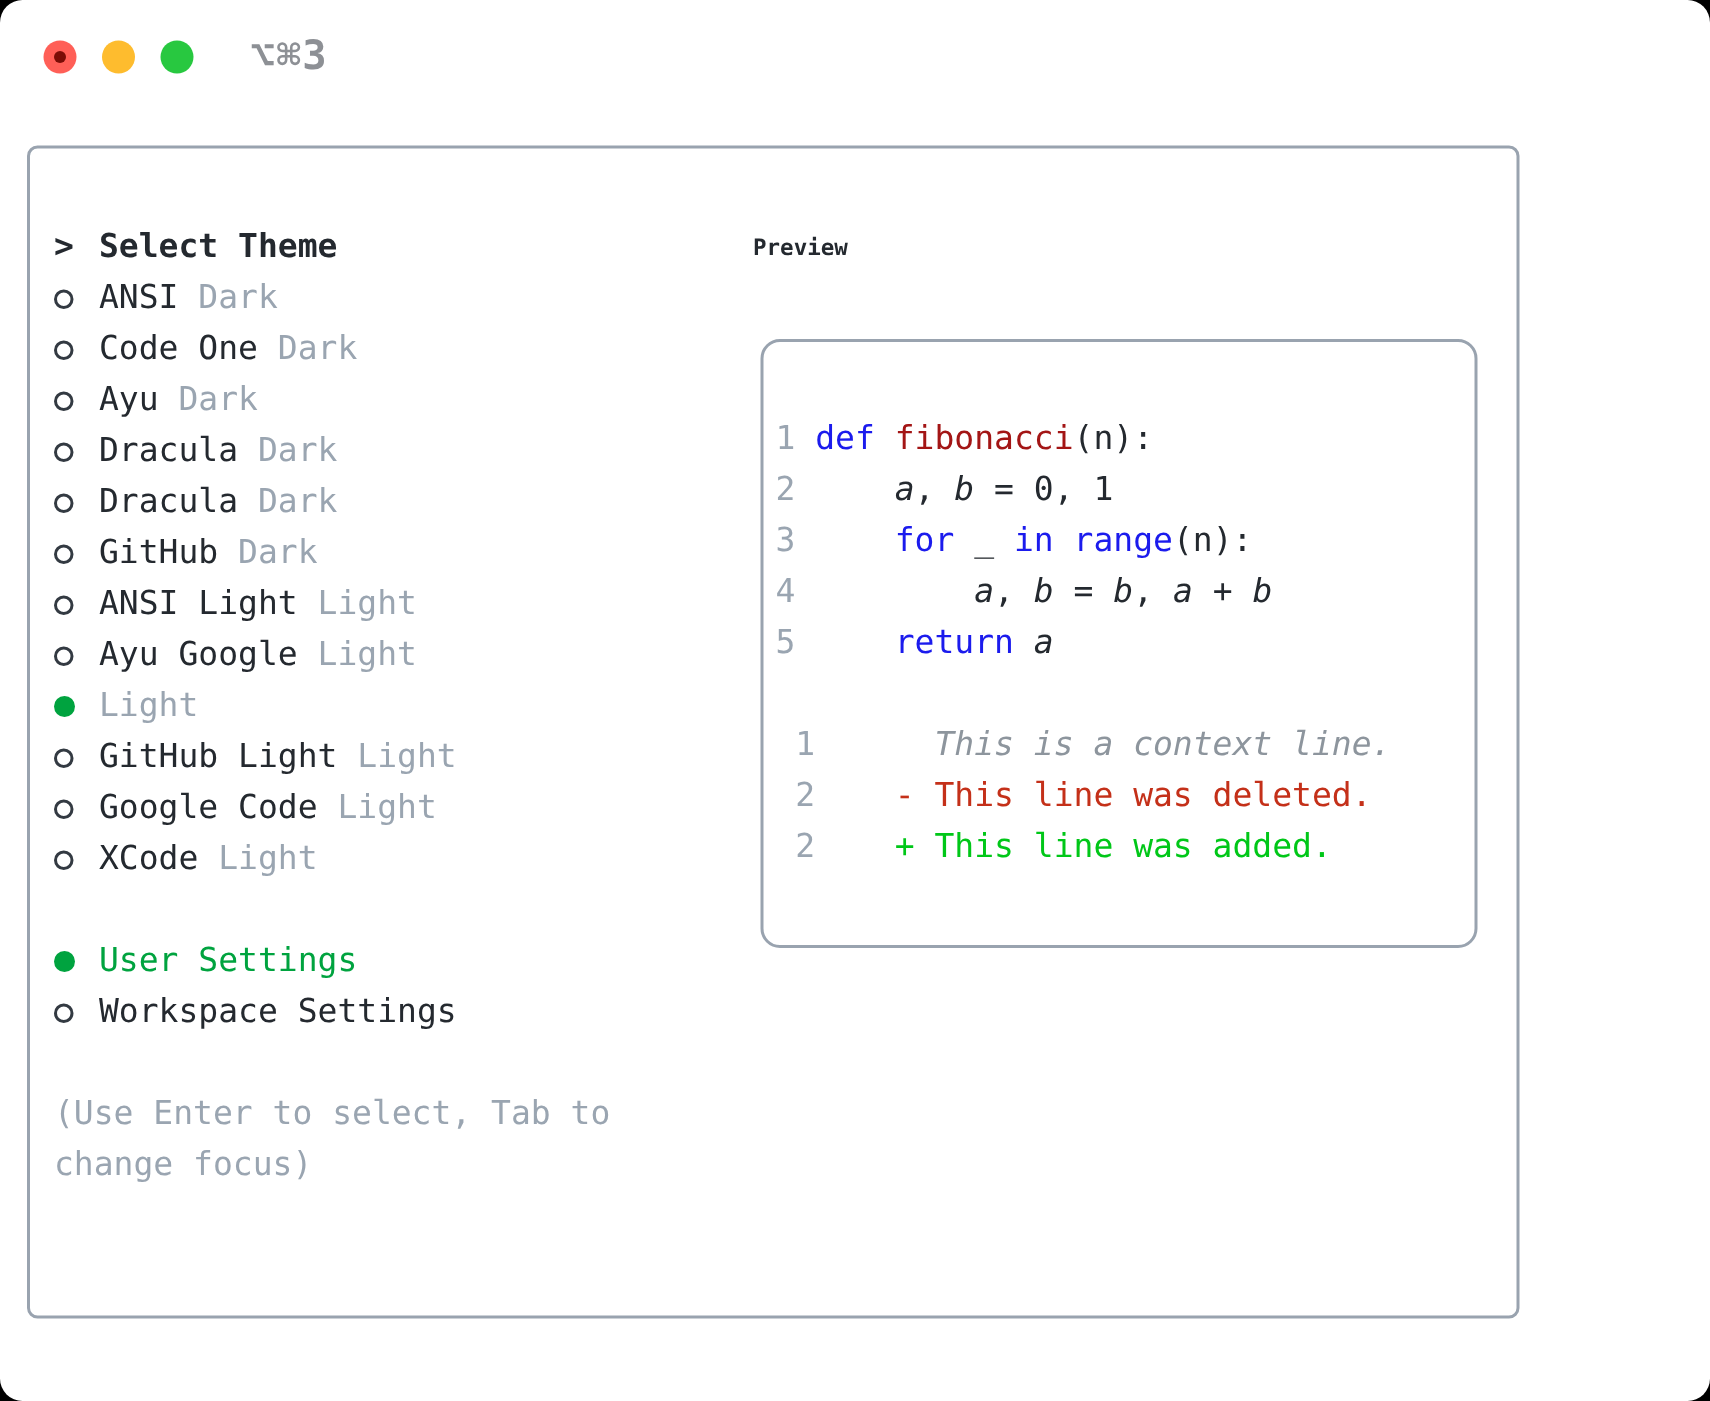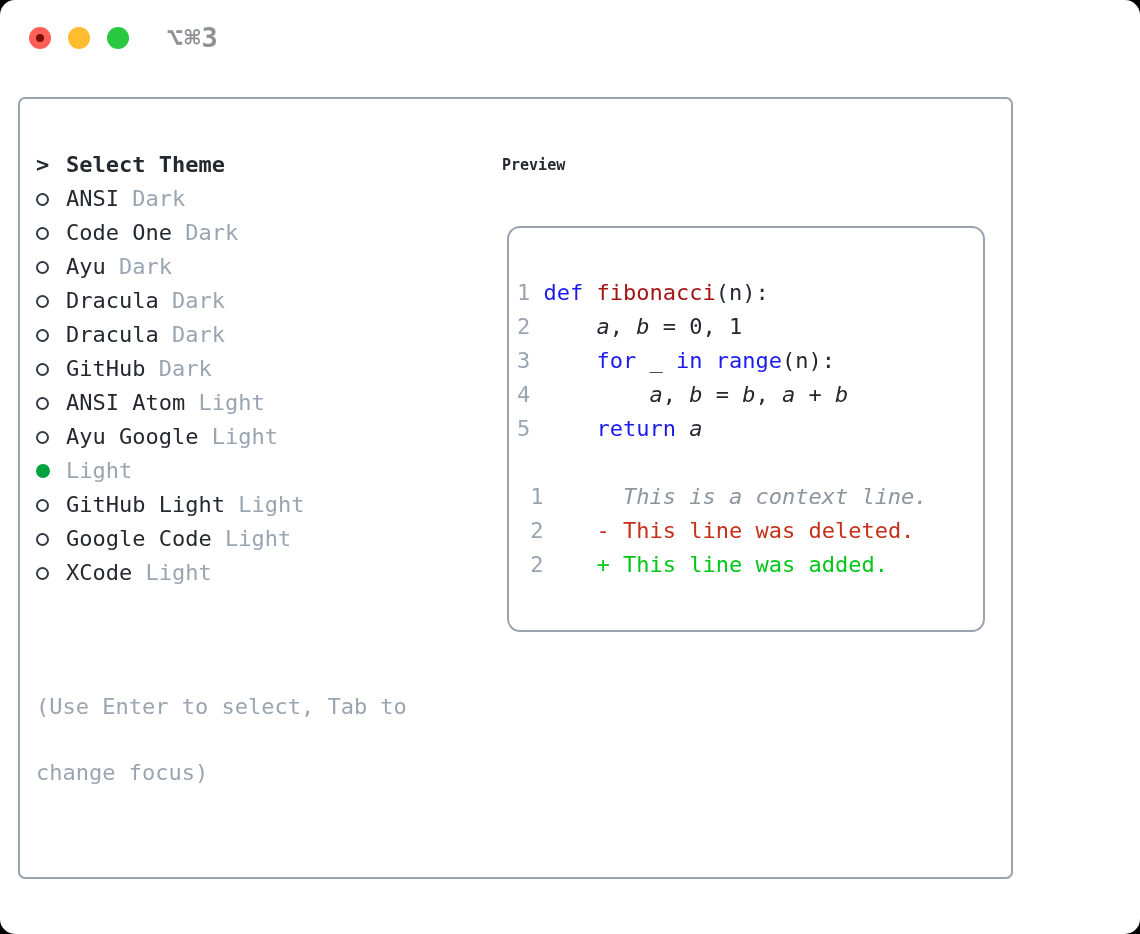--- a/index.html
+++ b/index.html
@@ -34,21 +34,21 @@
   .pointer{font-weight:bold;color:var(--ink);}
   .hdr{font-weight:bold;color:var(--ink);}
   .hdr2{color:var(--ink);}
   .radio{width:13px;height:13px;border-radius:50%;border:2px solid var(--ring);box-sizing:border-box;}
   .radio.sel{border:none;background:var(--sel_green);width:14px;height:14px;}
   .t-name{color:var(--ink);}
   .t-name.sel{color:var(--sel_green);}
   .t-var{color:var(--muted);}
   .spacer{height:34px;}
   .help{color:var(--muted);white-space:pre;}
-  .help div{height:34px;margin-top:32px;}
+  .help div{height:34px;}
   
   .preview-hdr{
     position:absolute;left:502px;top:148px;height:34px;line-height:34px;
     font-size:15px;font-weight:bold;color:var(--ink);
   }
   .preview-box{
     position:absolute;left:507px;top:201px;width:478px;height:406px;
     border:2px solid var(--box_border);border-radius:13px;box-sizing:border-box;
     overflow:hidden;
     margin-top:25px;
@@ -88,28 +88,32 @@
       <span class="pfx pointer">&gt;</span>
       <span class="hdr">Select Theme</span>
     </div>
     <div id="themes">
         <div class="row"><span class="pfx"><span class="radio"></span></span><span class="t-name">ANSI </span><span class="t-var">Dark</span></div>
         <div class="row"><span class="pfx"><span class="radio"></span></span><span class="t-name">Code One </span><span class="t-var">Dark</span></div>
         <div class="row"><span class="pfx"><span class="radio"></span></span><span class="t-name">Ayu </span><span class="t-var">Dark</span></div>
         <div class="row"><span class="pfx"><span class="radio"></span></span><span class="t-name">Dracula </span><span class="t-var">Dark</span></div>
         <div class="row"><span class="pfx"><span class="radio"></span></span><span class="t-name">Dracula </span><span class="t-var">Dark</span></div>
         <div class="row"><span class="pfx"><span class="radio"></span></span><span class="t-name">GitHub </span><span class="t-var">Dark</span></div>
-        <div class="row"><span class="pfx"><span class="radio"></span></span><span class="t-name">ANSI Atom </span><span class="t-var">Light</span></div>
+        <div class="row"><span class="pfx"><span class="radio"></span></span><span class="t-name">ANSI Light </span><span class="t-var">Light</span></div>
         <div class="row"><span class="pfx"><span class="radio"></span></span><span class="t-name">Ayu Google </span><span class="t-var">Light</span></div>
         <div class="row"><span class="pfx"><span class="radio sel"></span></span><span class="t-var">Light</span></div>
         <div class="row"><span class="pfx"><span class="radio"></span></span><span class="t-name">GitHub Light </span><span class="t-var">Light</span></div>
         <div class="row"><span class="pfx"><span class="radio"></span></span><span class="t-name">Google Code </span><span class="t-var">Light</span></div>
         <div class="row"><span class="pfx"><span class="radio"></span></span><span class="t-name">XCode </span><span class="t-var">Light</span></div>
       </div>
     <div class="spacer"></div>
+    <div id="apply">
+        <div class="row"><span class="pfx"><span class="radio sel"></span></span><span class="t-name sel">User Settings</span></div>
+        <div class="row"><span class="pfx"><span class="radio"></span></span><span class="t-name">Workspace Settings</span></div>
+      </div>
     <div class="spacer"></div>
     <div id="help" class="help"><div>(Use Enter to select, Tab to</div><div>change focus)</div></div>
   </div>
 
   <div class="preview-hdr">Preview</div>
 
   <div class="preview-box">
     <pre id="code"><div class="cl"><span class="s-num">1</span><span class="s-pl"> </span><span class="s-kw">def</span><span class="s-pl"> </span><span class="s-fn">fibonacci</span><span class="s-pl">(n):</span></div><div class="cl"><span class="s-num">2</span><span class="s-pl">     </span><span class="s-v">a</span><span class="s-pl">, </span><span class="s-v">b</span><span class="s-pl"> = 0, 1</span></div><div class="cl"><span class="s-num">3</span><span class="s-pl">     </span><span class="s-kw">for</span><span class="s-pl"> _ </span><span class="s-kw">in</span><span class="s-pl"> </span><span class="s-kw">range</span><span class="s-pl">(n):</span></div><div class="cl"><span class="s-num">4</span><span class="s-pl">         </span><span class="s-v">a</span><span class="s-pl">, </span><span class="s-v">b</span><span class="s-pl"> = </span><span class="s-v">b</span><span class="s-pl">, </span><span class="s-v">a</span><span class="s-pl"> + </span><span class="s-v">b</span></div><div class="cl"><span class="s-num">5</span><span class="s-pl">     </span><span class="s-kw">return</span><span class="s-pl"> </span><span class="s-v">a</span></div><div class="cl">&nbsp;</div><div class="cl"><span class="s-num"> 1</span><span class="s-ctx">      This is a context line.</span></div><div class="cl"><span class="s-num"> 2</span><span class="s-pl">    </span><span class="s-del">- This line was deleted.</span></div><div class="cl"><span class="s-num"> 2</span><span class="s-pl">    </span><span class="s-add">+ This line was added.</span></div></pre>
   </div>
 

